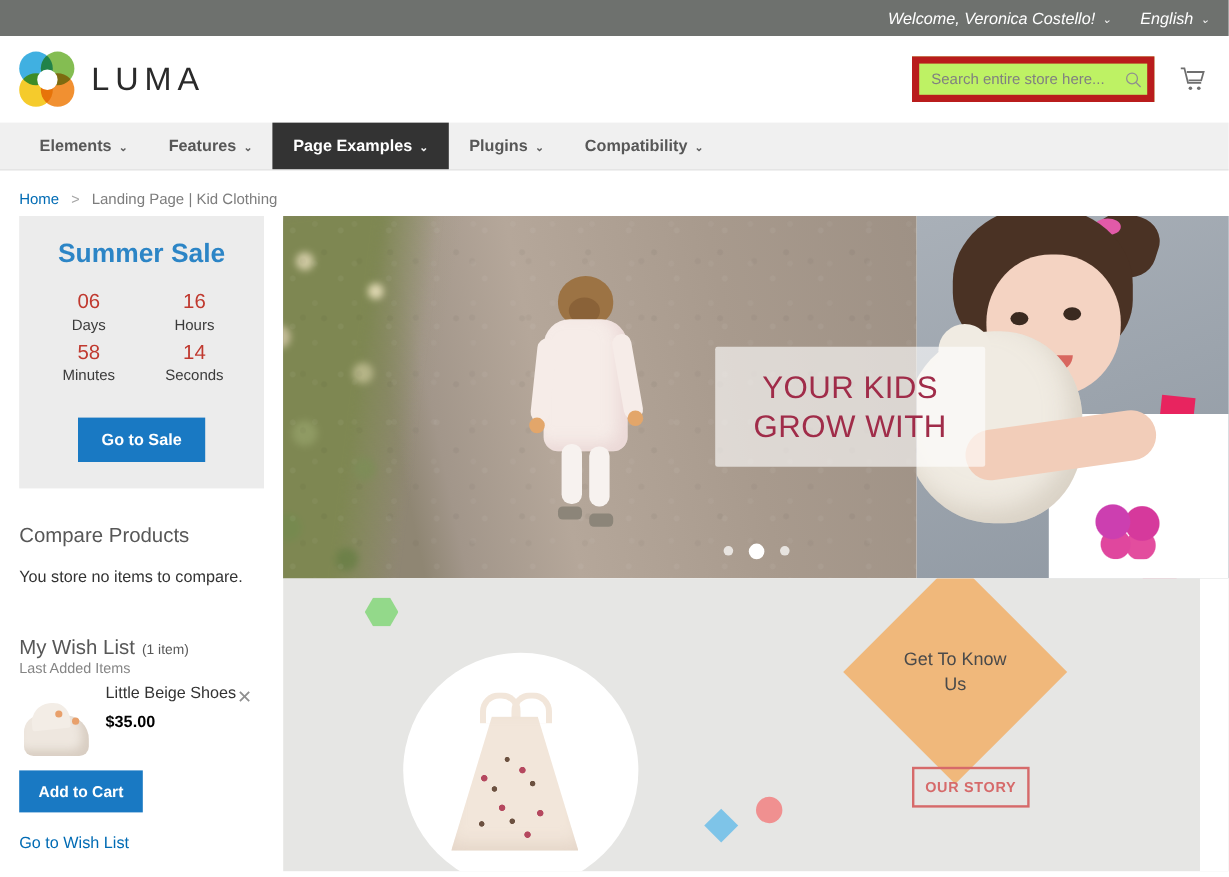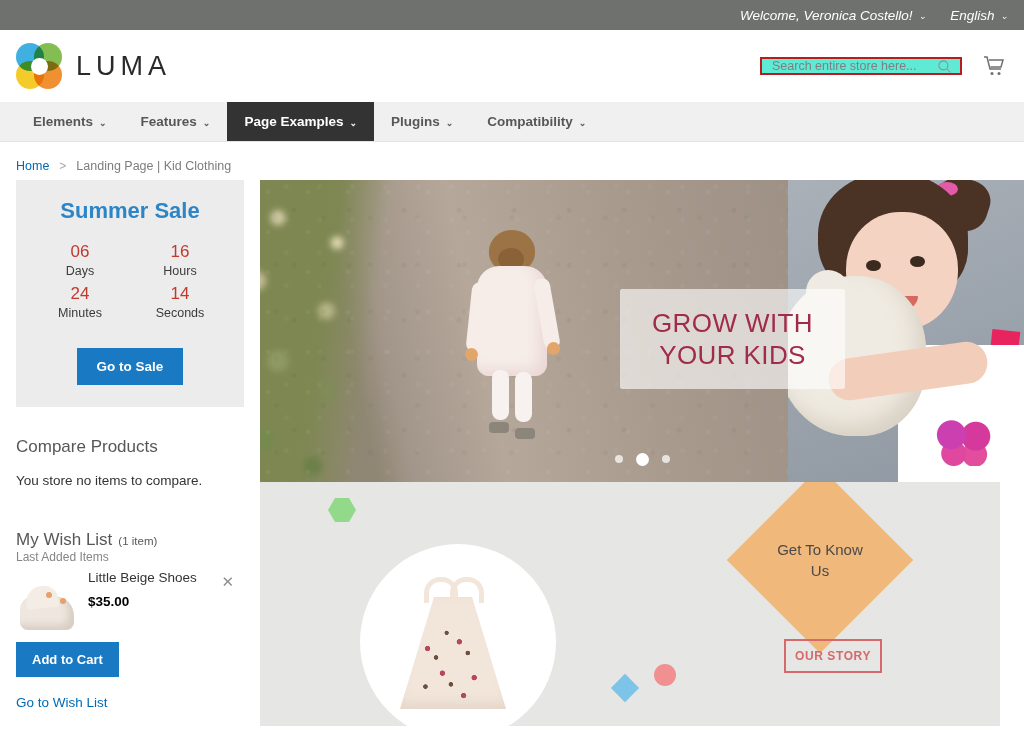--- a/index.html
+++ b/index.html
@@ -41,21 +41,21 @@
     position: absolute; width: 17px; height: 17px; border-radius: 50%;
     background: #ffffff; left: 14.5px; top: 14.5px; z-index: 4;
   }
   .logo-text { font-size: 27px; letter-spacing: 5px; color: #2a2a2a; font-weight: 400; }
 
   .header-right {
     position: absolute; right: 16px; top: 50%; transform: translateY(-50%);
     display: flex; align-items: center; gap: 18px;
   }
   .search-box {
-    width: 202px; height: 18px; border: 2px solid #b91c1c; background: #5eead4;
+    width: 202px; height: 38px; border: 6px solid #b91c1c; background: #bef264;
     display: flex; align-items: center; padding: 0 8px 0 10px;
   }
   .search-input {
     border: 0; outline: 0; flex: 1; font-size: 12.5px; color: #575757;
     font-family: "Liberation Sans", sans-serif; background: transparent;
   }
   .search-input::placeholder { color: #808080; }
   .icon-svg { display: block; }
   .cart-btn { cursor: pointer; padding: 2px; }
 
@@ -74,21 +74,21 @@
   .breadcrumbs {
     height: 28px; display: flex; align-items: center; gap: 10px;
     padding: 0 16px; font-size: 12.5px; color: #7d7d7d;
     margin-top: 10px;
   }
   .crumb-link { color: #006bb4; cursor: pointer; }
   .crumb-sep { color: #a6a6a6; font-size: 12px; }
 
   
   .page { display: flex; padding: 0 0 0 0; height: 546px; }
-  .sidebar { width: 260px; padding: 0 16px 0 16px; flex: none; }
+  .sidebar { width: 236px; padding: 0 16px 0 16px; flex: none; }
   .main { flex: 1; padding-right: 0; }
 
   
   .sale-box {
     background: #ececec; padding: 18px 14px 22px; text-align: center;
     margin-bottom: 30px;
   }
   .sale-title {
     color: #2c85c6; font-size: 22px; font-weight: 700; margin-bottom: 18px;
   }
@@ -415,21 +415,21 @@
       <div class="countdown">
         <div class="cd-cell">
           <div class="cd-num">06</div>
           <div class="cd-lbl">Days</div>
         </div>
         <div class="cd-cell">
           <div class="cd-num">16</div>
           <div class="cd-lbl">Hours</div>
         </div>
         <div class="cd-cell">
-          <div class="cd-num">24</div>
+          <div class="cd-num">58</div>
           <div class="cd-lbl">Minutes</div>
         </div>
         <div class="cd-cell">
           <div class="cd-num">14</div>
           <div class="cd-lbl">Seconds</div>
         </div>
       </div>
       <button class="sale-btn">Go to Sale</button>
     </div>
 
@@ -498,22 +498,22 @@
         <div class="mouth"></div>
         <div class="shirt-strap"></div>
         <div class="girl-shirt"></div>
         <div class="butterfly"></div>
         <div class="teddy"></div>
         <div class="teddy-ear"></div>
         <div class="girl-arm"></div>
       </div>
 
       <div class="hero-caption">
+        <span>YOUR KIDS</span>
         <span>GROW WITH</span>
-        <span>YOUR KIDS</span>
       </div>
 
       <div class="hero-dots">
         <span class="dot"></span>
         <span class="dot active"></span>
         <span class="dot"></span>
       </div>
     </div>
 
     <div class="promo">

